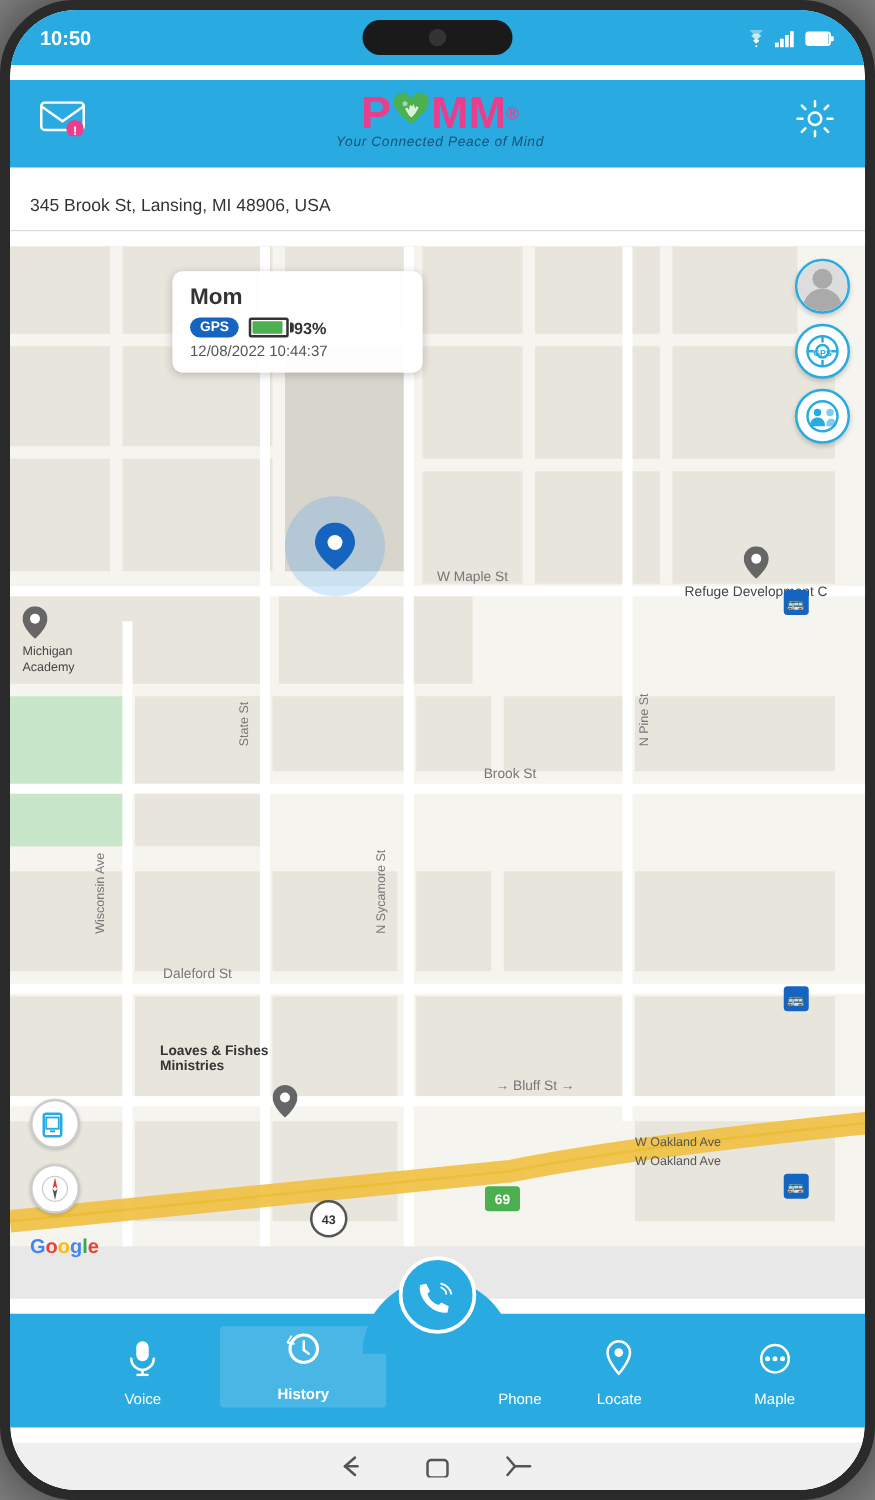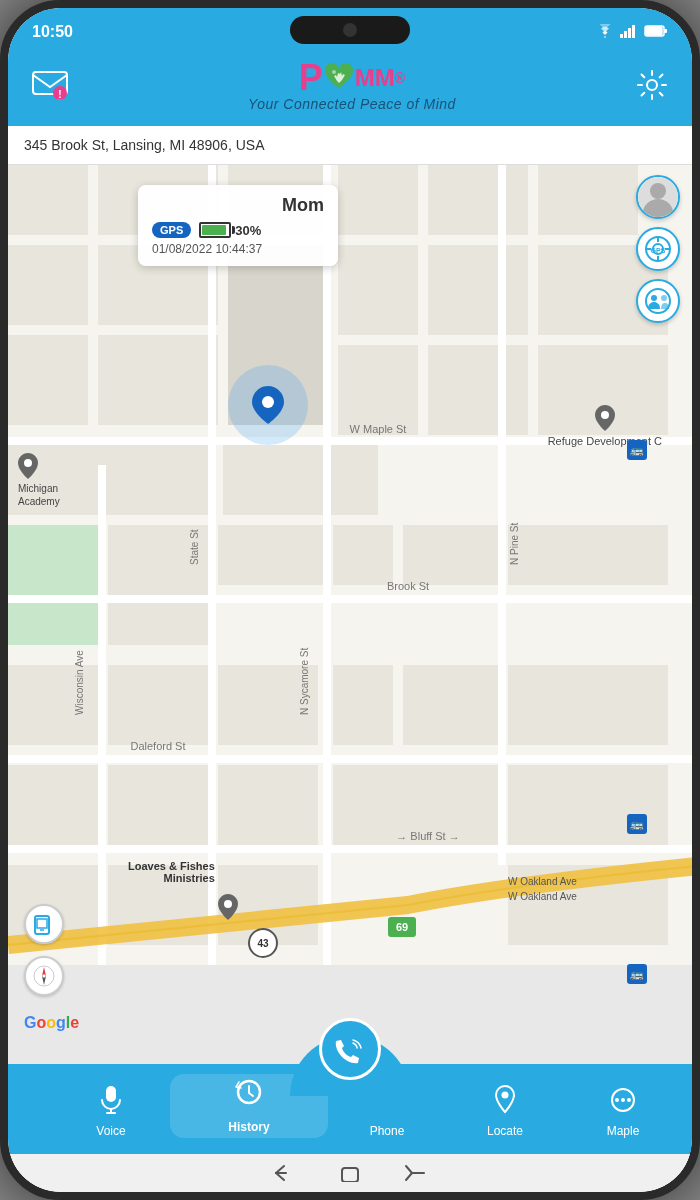--- a/index.html
+++ b/index.html
@@ -22,20 +22,21 @@
       border: 8px solid #2a2a2a;
     }
     .phone-inner {
       width: 100%;
       height: 100%;
       background: #fff;
       border-radius: 52px;
       overflow: hidden;
       display: flex;
       flex-direction: column;
+      gap: 12px;
     }
     
     .status-bar {
       background: #29abe2;
       padding: 10px 24px 6px;
       display: flex;
       align-items: center;
       justify-content: space-between;
       height: 44px;
     }
@@ -92,21 +93,21 @@
     .logo-text {
       font-size: 36px;
       font-weight: bold;
       line-height: 1;
       display: flex;
       align-items: center;
     }
     .logo-p { color: #e83e8c; }
     .logo-subtitle {
       color: #1a5276;
-      font-size: 14px;
+      font-size: 11px;
       font-style: italic;
       letter-spacing: 0.5px;
     }
     .header-btn {
       background: none;
       border: none;
       cursor: pointer;
       padding: 4px;
     }
     
@@ -135,21 +136,20 @@
       border-radius: 8px;
       padding: 10px 14px;
       box-shadow: 0 2px 8px rgba(0,0,0,0.2);
       min-width: 200px;
     }
     .location-name {
       font-size: 18px;
       font-weight: bold;
       color: #333;
       margin-bottom: 6px;
-      text-align: right;
     }
     .location-status {
       display: flex;
       align-items: center;
       gap: 8px;
       margin-bottom: 4px;
     }
     .gps-badge {
       background: #1565c0;
       color: white;
@@ -292,21 +292,21 @@
     }
     .nav-label {
       font-size: 12px;
       color: white;
       font-weight: 500;
     }
     .nav-item-center {
       flex: 1;
       display: flex;
       flex-direction: column;
-      align-items: center;
+      align-items: flex-end;
       padding-top: 22px;
     }
     
     .home-bar {
       background: #f0f0f0;
       padding: 10px 0;
       display: flex;
       justify-content: space-around;
       align-items: center;
     }
@@ -425,21 +425,21 @@
       <div class="header-logo">
         <div class="logo-text">
           <span class="logo-p">P</span>
           <span style="color:#4caf50;font-size:30px;">
             <svg width="32" height="30" viewBox="0 0 32 30">
               <path d="M16 27S2 18 2 9a7 7 0 0114 0 7 7 0 0114 0c0 9-14 18-14 18z" fill="#4caf50"></path>
               <path d="M16 22l-2-2-3-5 2-1 1 2 1-4 2 1 1-2 1 4 1-2 2 1-3 5-2 2z" fill="white" opacity="0.8"></path>
               <circle cx="11" cy="11" r="2" fill="white" opacity="0.5"></circle>
             </svg>
           </span>
-          <span style="color:#e83e8c;font-size:24px;font-weight:bold;">MM</span>
+          <span style="color:#e83e8c;font-size:36px;font-weight:bold;">MM</span>
           <span style="color:#e83e8c;font-size:14px;vertical-align:super;">®</span>
         </div>
         <div class="logo-subtitle">Your Connected Peace of Mind</div>
       </div>
       <button class="header-btn">
         <svg width="32" height="32" viewBox="0 0 32 32" fill="none">
           <circle cx="16" cy="16" r="5" stroke="white" stroke-width="2"></circle>
           <path d="M16 2v4M16 26v4M2 16h4M26 16h4M5.5 5.5l2.8 2.8M23.7 23.7l2.8 2.8M5.5 26.5l2.8-2.8M23.7 8.3l2.8-2.8" stroke="white" stroke-width="2" stroke-linecap="round"></path>
         </svg>
       </button>
@@ -541,24 +541,24 @@
       </svg>
 
       <div class="location-card">
         <div class="location-name">Mom</div>
         <div class="location-status">
           <span class="gps-badge">GPS</span>
           <div class="battery-indicator">
             <div class="battery-icon">
               <div class="battery-fill"></div>
             </div>
-            <span class="battery-pct">30%</span>
+            <span class="battery-pct">93%</span>
           </div>
         </div>
-        <div class="location-datetime">01/08/2022 10:44:37</div>
+        <div class="location-datetime">12/08/2022 10:44:37</div>
       </div>
 
       <div class="map-pin-main">
         <div class="map-pin-circle">
           <svg width="32" height="38" viewBox="0 0 32 38">
             <path d="M16 0C7.2 0 0 7.2 0 16c0 10.8 16 22 16 22S32 26.8 32 16C32 7.2 24.8 0 16 0z" fill="#1565c0"></path>
             <circle cx="16" cy="16" r="6" fill="white"></circle>
           </svg>
         </div>
       </div>
@@ -610,21 +610,21 @@
       <div style="position:absolute;top:288px;left:10px;font-size:10px;color:#444;line-height:1.3;">
         <div>
           <svg width="20" height="26" viewBox="0 0 20 26">
             <path d="M10 0C4.5 0 0 4.5 0 10c0 7.5 10 16 10 16S20 17.5 20 10C20 4.5 15.5 0 10 0z" fill="#666"></path>
             <circle cx="10" cy="10" r="4" fill="white"></circle>
           </svg>
         </div>
         Michigan<br>Academy
       </div>
 
-      <div style="position:absolute;bottom:180px;left:120px;text-align:right;font-size:11px;color:#333;font-weight:600;">
+      <div style="position:absolute;bottom:180px;left:120px;text-align:left;font-size:11px;color:#333;font-weight:600;">
         Loaves &amp; Fishes<br>Ministries
       </div>
       <div style="position:absolute;bottom:140px;left:210px;">
         <svg width="20" height="26" viewBox="0 0 20 26">
           <path d="M10 0C4.5 0 0 4.5 0 10c0 7.5 10 16 10 16S20 17.5 20 10C20 4.5 15.5 0 10 0z" fill="#666"></path>
           <circle cx="10" cy="10" r="4" fill="white"></circle>
         </svg>
       </div>
 
       <div style="position:absolute;top:275px;right:65px;">
@@ -681,21 +681,21 @@
             <svg width="26" height="30" viewBox="0 0 26 30" fill="none">
               <rect x="8" y="2" width="10" height="16" rx="5" fill="white"></rect>
               <path d="M4 16c0 5 4.5 9 9 9s9-4 9-9" stroke="white" stroke-width="2" stroke-linecap="round" fill="none"></path>
               <line x1="13" y1="25" x2="13" y2="29" stroke="white" stroke-width="2" stroke-linecap="round"></line>
               <line x1="9" y1="29" x2="17" y2="29" stroke="white" stroke-width="2" stroke-linecap="round"></line>
             </svg>
           </span>
           <span class="nav-label">Voice</span>
         </div>
 
-        <div class="nav-item" style="background:rgba(255,255,255,0.15);border-radius:14px;padding:4px 20px;">
+        <div class="nav-item" style="background:rgba(255,255,255,0.15);border-radius:3px;padding:4px 4px;">
           <span class="nav-icon">
             <svg width="28" height="32" viewBox="0 0 28 32" fill="none">
               <circle cx="14" cy="14" r="11" stroke="white" stroke-width="2.5" fill="none"></circle>
               <path d="M14 8v7l4 3" stroke="white" stroke-width="2" stroke-linecap="round"></path>
               <path d="M4 4l-3 5 5 1" stroke="white" stroke-width="1.5" stroke-linecap="round" stroke-linejoin="round" fill="none"></path>
             </svg>
           </span>
           <span class="nav-label" style="font-weight:bold;">History</span>
         </div>
 

